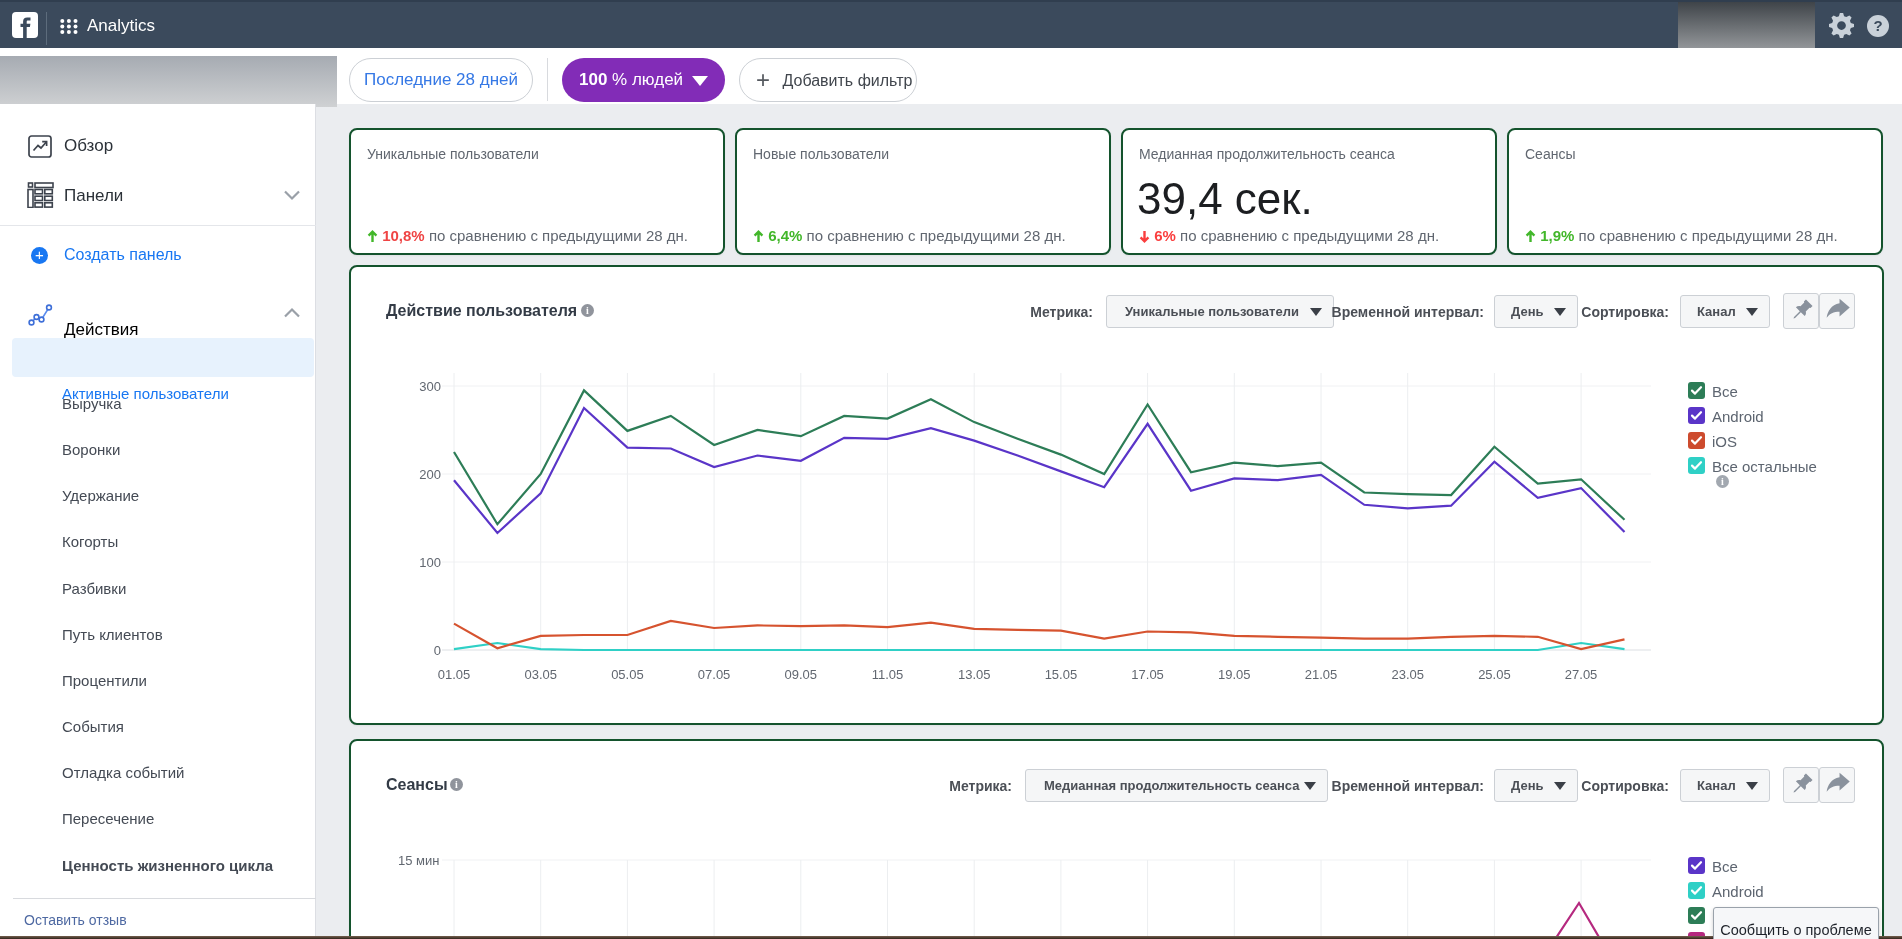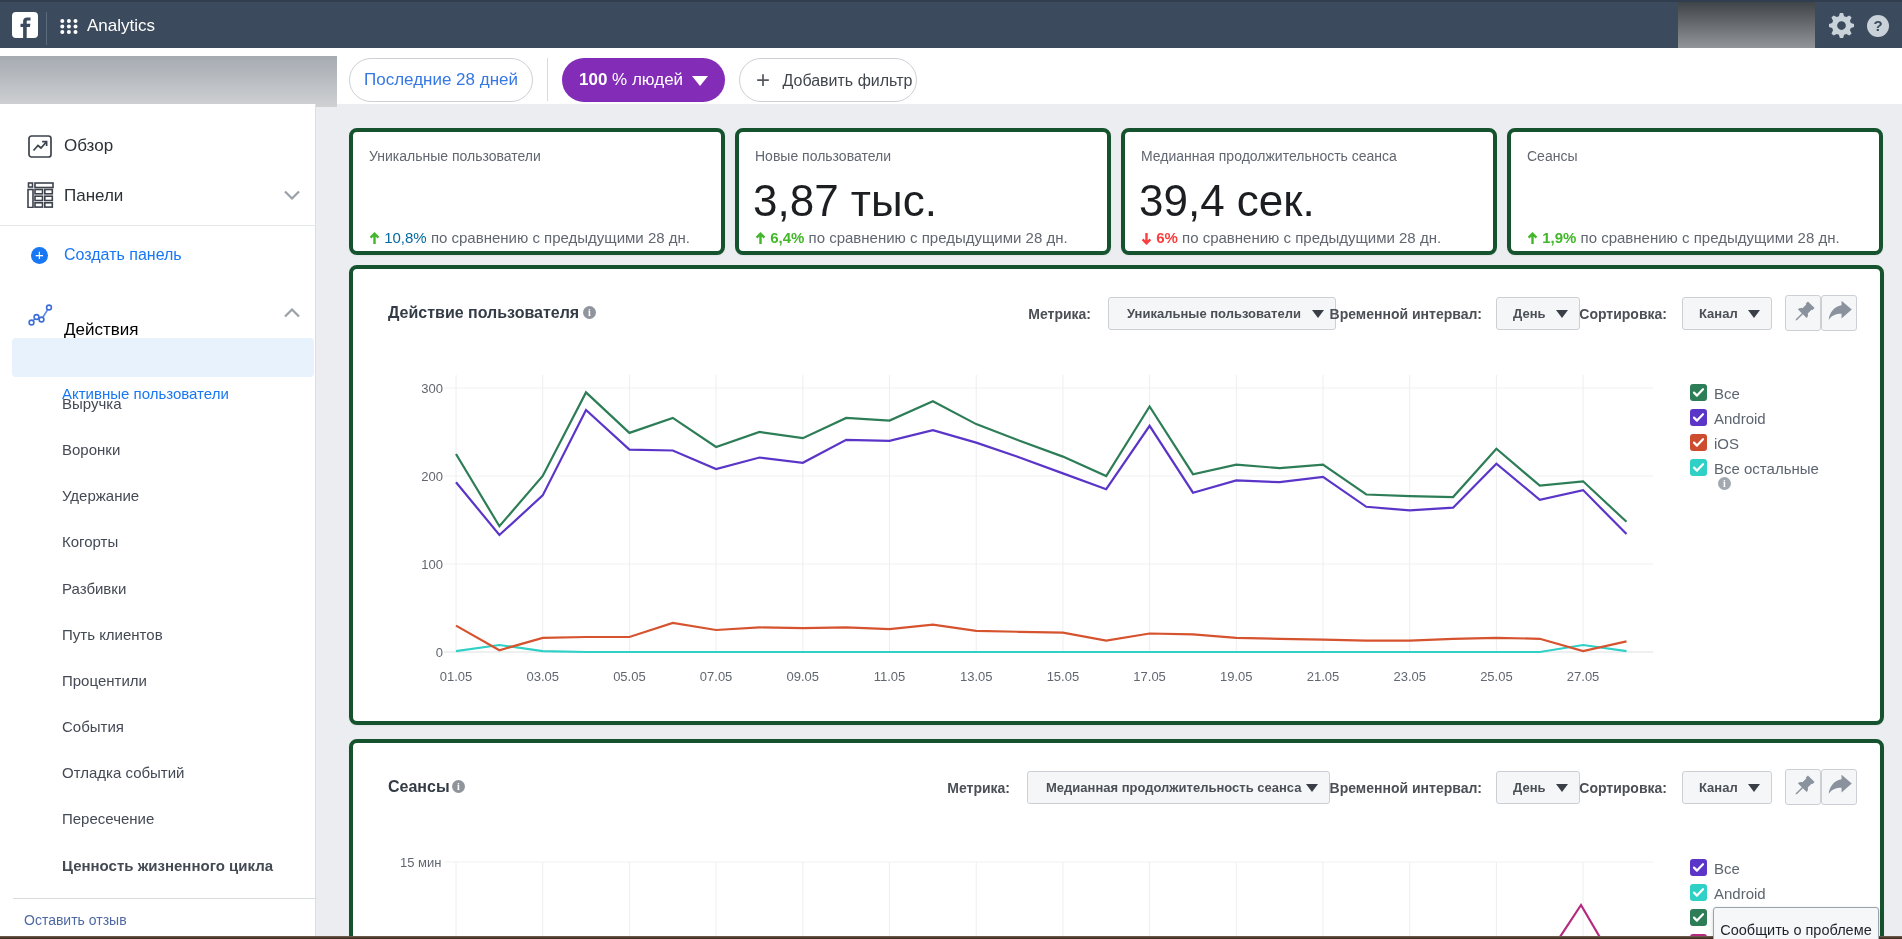--- a/index.html
+++ b/index.html
@@ -1,18 +1,18 @@
 <!DOCTYPE html>
 <html><head><meta charset="utf-8">
 <style>
 * { margin:0; padding:0; box-sizing:border-box; }
 html,body { width:1902px; height:939px; overflow:hidden; font-family:"Liberation Sans",sans-serif; background:#ebedf0; }
 .abs { position:absolute; }
 .axlbl { font-size:13px; fill:#616770; }
-.card { position:absolute; background:#fff; border:4px solid #14532d; border-radius:8px; box-shadow:0 1px 2px rgba(0,0,0,.05); }
+.card { position:absolute; background:#fff; border:2px solid #14532d; border-radius:8px; box-shadow:0 1px 2px rgba(0,0,0,.05); }
 .ddlabel { position:absolute; font-size:14px; font-weight:bold; color:#4b4f56; white-space:nowrap; }
 .dd { position:absolute; height:33px; background:#f5f6f7; border:1px solid #ccd0d5; border-radius:3px; font-size:13px; font-weight:bold; color:#4b4f56; line-height:31px; white-space:nowrap; }
 .dd .tri { position:absolute; right:11px; top:12px; width:0; height:0; border-left:6px solid transparent; border-right:6px solid transparent; border-top:8px solid #3a3f47; }
 .iconbtn { position:absolute; width:36px; height:36px; background:#f5f6f7; border:1px solid #ccd0d5; border-radius:3px; }
 .leglbl { position:absolute; font-size:15px; color:#5d6570; }
 .sideitem { position:absolute; font-size:15px; color:#444a54; left:62px; }
 .infoi { position:absolute; width:13px; height:13px; border-radius:50%; background:#90949c; color:#fff; font-size:10px; font-weight:bold; text-align:center; line-height:13px; font-family:"Liberation Serif",serif; }
 </style></head>
 <body>
 
@@ -121,25 +121,24 @@
 <div class="sideitem" style="top:764px;">Отладка событий</div>
 <div class="sideitem" style="top:810px;">Пересечение</div>
 <div class="sideitem" style="top:857px;font-weight:bold;">Ценность жизненного цикла</div>
 <div class="abs" style="left:13px;top:898px;width:303px;height:1px;background:#d8dade;"></div>
 <div class="abs" style="left:24px;top:912px;font-size:14px;color:#4e69a2;">Оставить отзыв</div>
 
 <div class="card" style="left:349px;top:128px;width:376px;height:127px;">
   <div class="abs" style="left:16px;top:16px;font-size:14px;color:#616770;">Уникальные пользователи</div>
   <div class="abs" style="left:16px;top:97px;font-size:15px;color:#616770;white-space:nowrap;"><svg width="11" height="13" viewBox="0 0 11 13" style="vertical-align:-2px;">
         <path d="M5.5 12V2.2M1.6 5.6L5.5 1.7l3.9 3.9" fill="none" stroke="#42b72a" stroke-width="2.4"></path>
-      </svg> <span style="color:#0369a1;font-weight:normal;">10,8%</span> по сравнению с предыдущими 28 дн.</div>
+      </svg> <span style="color:#ef4444;font-weight:bold;">10,8%</span> по сравнению с предыдущими 28 дн.</div>
 </div>
 <div class="card" style="left:735px;top:128px;width:376px;height:127px;">
   <div class="abs" style="left:16px;top:16px;font-size:14px;color:#616770;">Новые пользователи</div>
-  <div class="abs" style="left:14px;top:44px;font-size:44px;color:#1c1e21;">3,87 тыс.</div>
   <div class="abs" style="left:16px;top:97px;font-size:15px;color:#616770;white-space:nowrap;"><svg width="11" height="13" viewBox="0 0 11 13" style="vertical-align:-2px;">
         <path d="M5.5 12V2.2M1.6 5.6L5.5 1.7l3.9 3.9" fill="none" stroke="#42b72a" stroke-width="2.4"></path>
       </svg> <span style="color:#42b72a;font-weight:bold;">6,4%</span> по сравнению с предыдущими 28 дн.</div>
 </div>
 <div class="card" style="left:1121px;top:128px;width:376px;height:127px;">
   <div class="abs" style="left:16px;top:16px;font-size:14px;color:#616770;">Медианная продолжительность сеанса</div>
   <div class="abs" style="left:14px;top:44px;font-size:44px;color:#1c1e21;">39,4 сек.</div>
   <div class="abs" style="left:16px;top:97px;font-size:15px;color:#616770;white-space:nowrap;"><svg width="11" height="13" viewBox="0 0 11 13" style="vertical-align:-2px;transform:rotate(180deg);">
         <path d="M5.5 12V2.2M1.6 5.6L5.5 1.7l3.9 3.9" fill="none" stroke="#fa3e3e" stroke-width="2.4"></path>
       </svg> <span style="color:#fa3e3e;font-weight:bold;">6%</span> по сравнению с предыдущими 28 дн.</div>

